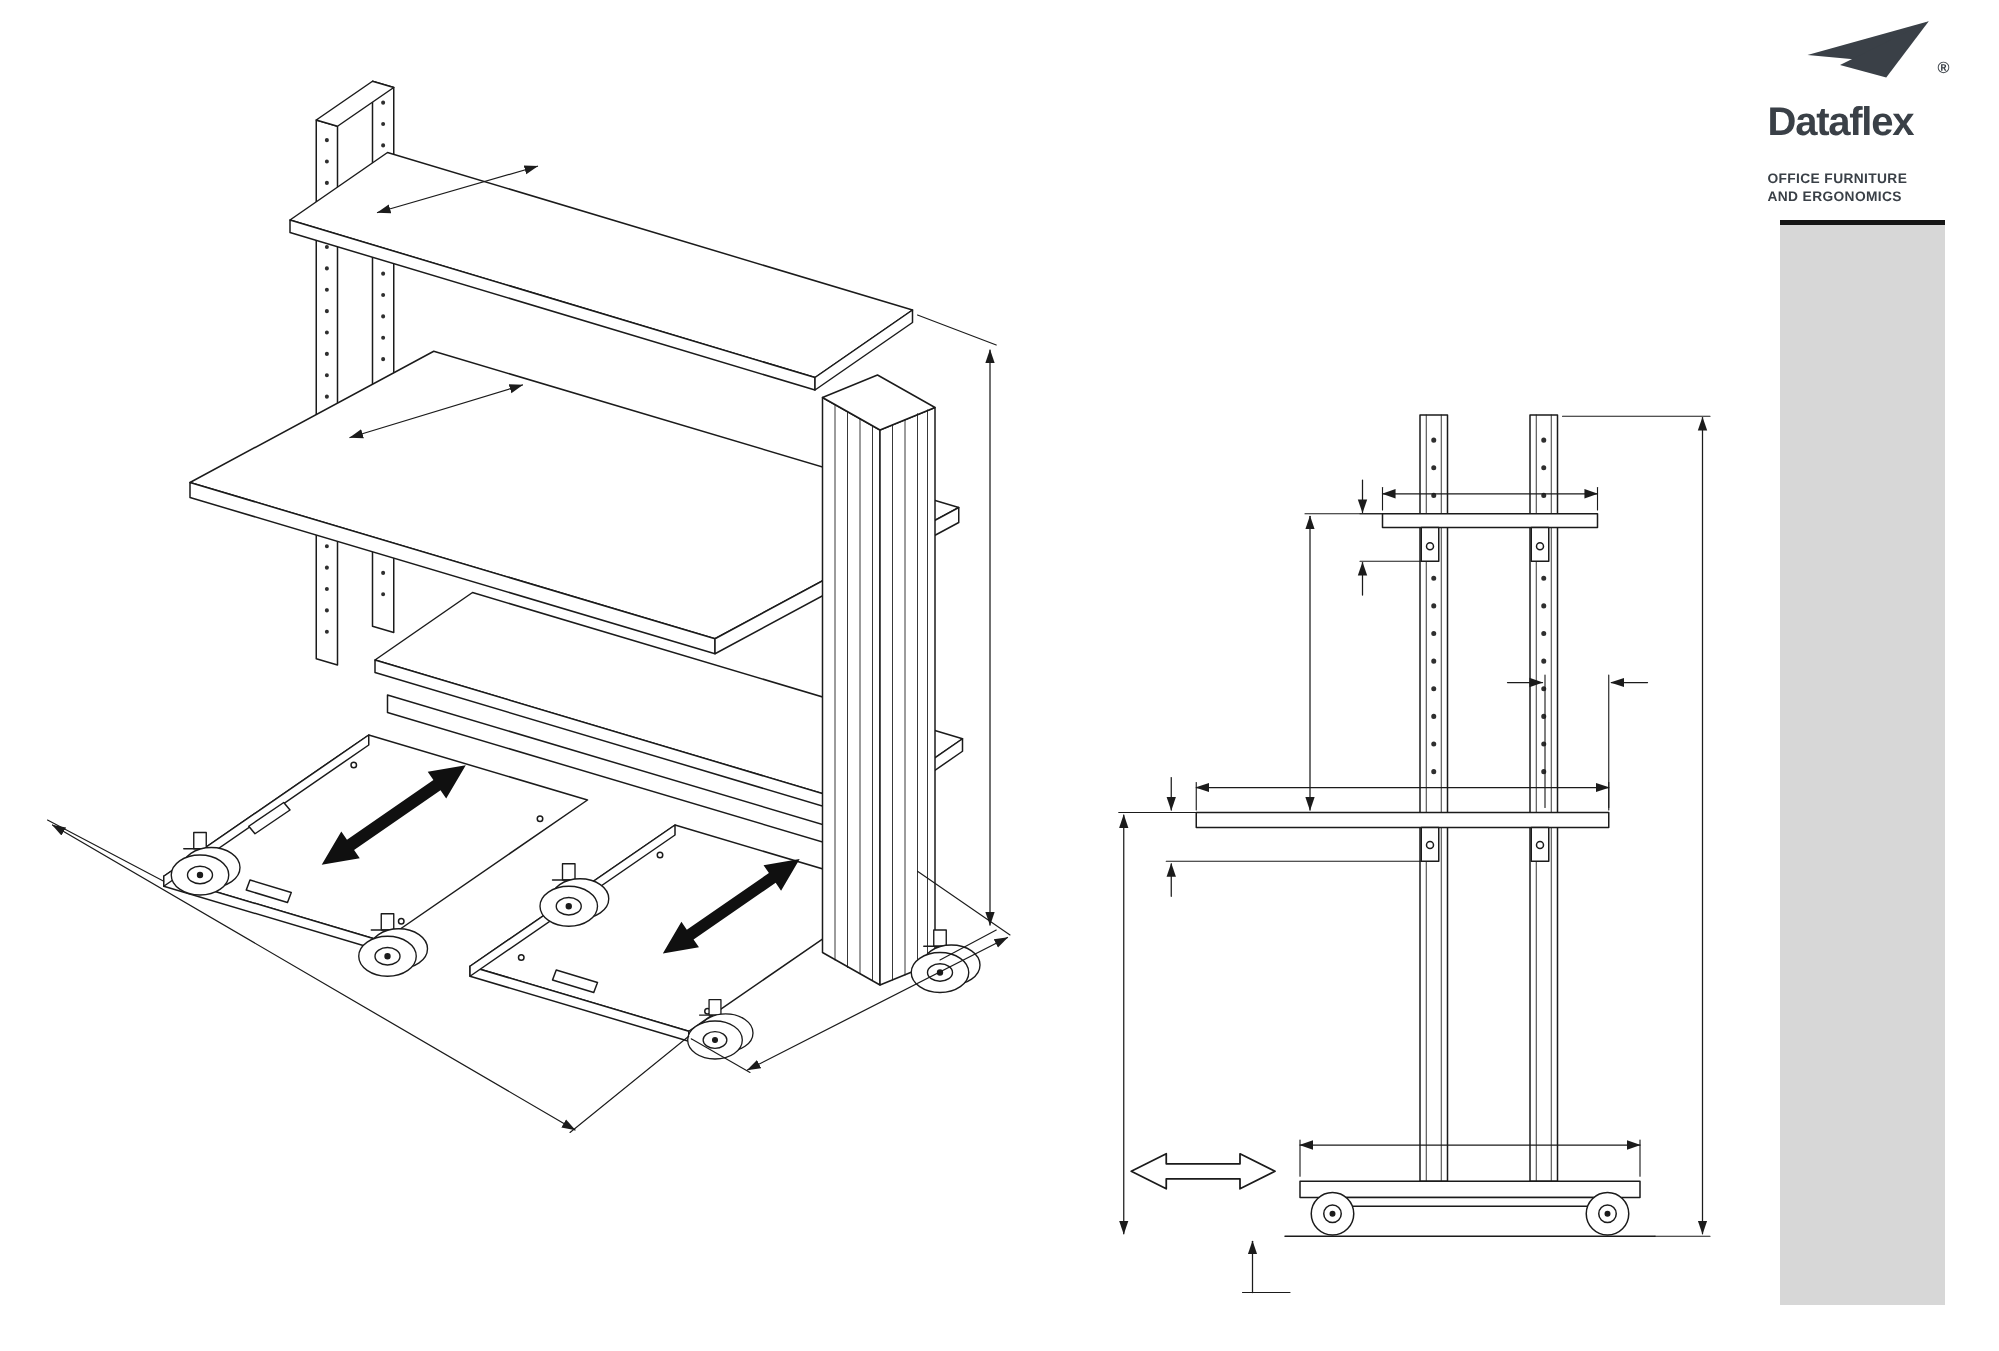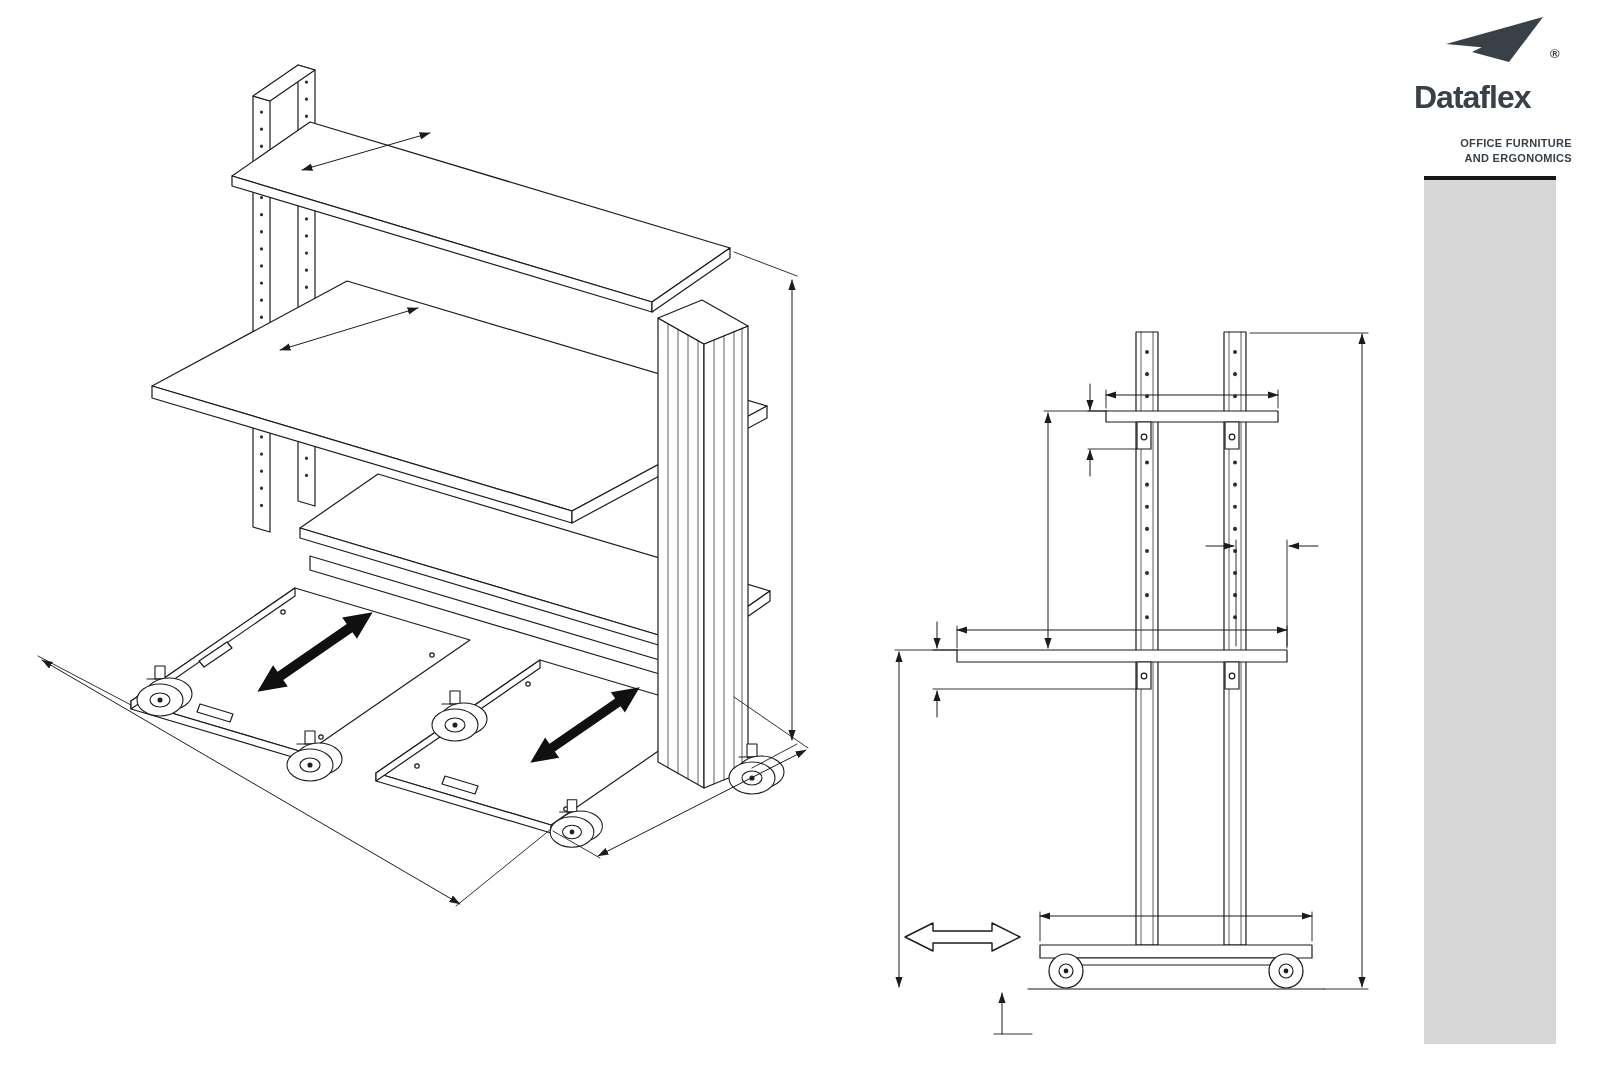--- a/index.html
+++ b/index.html
@@ -18,21 +18,21 @@
 
   
   .brand { position:absolute; left:1414px; top:14px; width:158px; height:152px; color:#3a4047; }
   .brand .plane { position:absolute; left:30px; top:2px; width:104px; height:48px; }
   .brand .reg { position:absolute; left:136px; top:32px; font-size:13px; font-weight:bold; }
   .brand .brand-name {
     position:absolute; left:0px; top:62px; width:158px;
     font-size:32px; line-height:42px; font-weight:700; letter-spacing:-1px;
   }
   .brand .tagline {
-    position:absolute; left:0px; top:122px; width:158px; text-align:right;
+    position:absolute; left:0px; top:122px; width:158px; text-align:left;
     font-size:11px; line-height:15px; font-weight:bold; letter-spacing:0.3px;
   }
 
   
   .side-panel {
     position:absolute; left:1424px; top:176px; width:132px; height:864px;
     background:#d7d7d7; border-top:4px solid #161616;
   }
 </style>
 </head>

